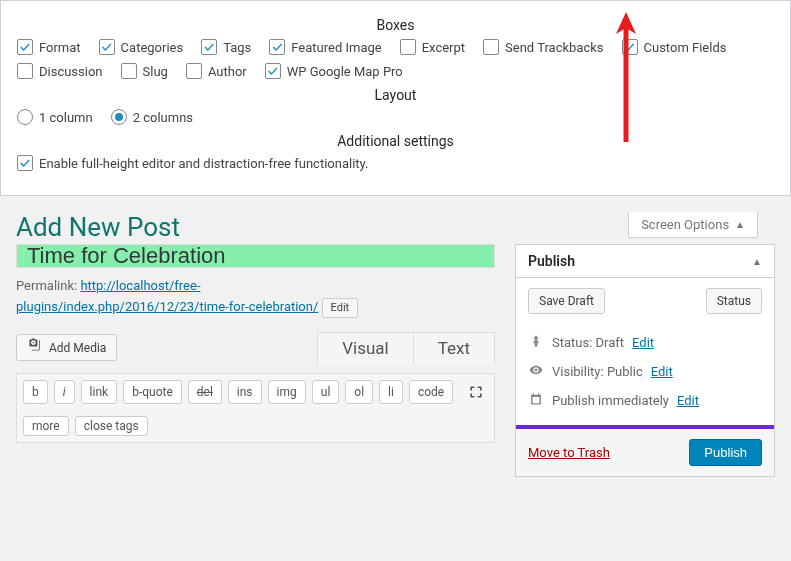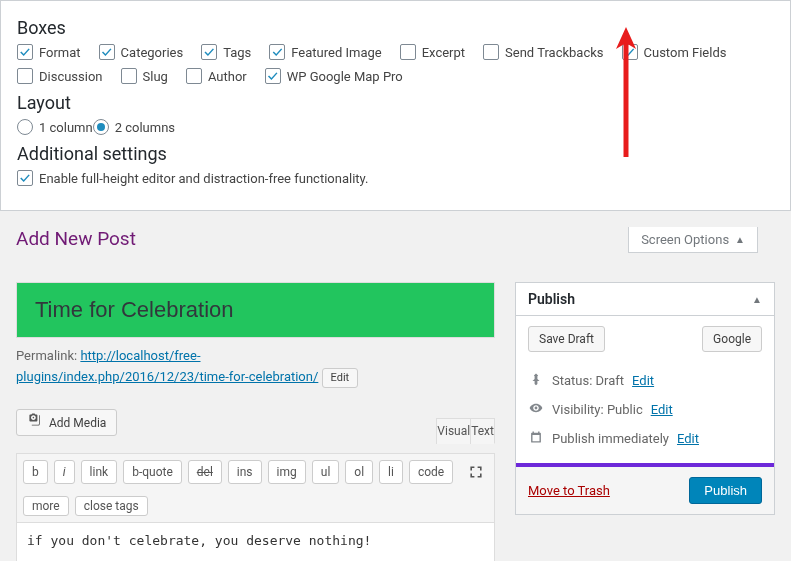--- a/index.html
+++ b/index.html
@@ -1,43 +1,43 @@
 <!DOCTYPE html>
 <html><head>
 <meta charset="utf-8">
 <style>
 * { box-sizing: border-box; margin: 0; padding: 0; }
 body { font-family: -apple-system, BlinkMacSystemFont, "Segoe UI", Roboto, Oxygen-Sans, Ubuntu, Cantarell, "Helvetica Neue", sans-serif; font-size: 13px; color: #444; background: #f1f1f1; width: 791px; }
 .screen-options-panel { background: #fff; border: 1px solid #ccd0d4; padding: 8px 16px 16px 16px; }
-.section-label { display: block; margin: 8px 0 6px 0; color: #23282d; font-size: 18px; }
+.section-label { display: block; margin: 8px 0 6px 0; color: #23282d; font-size: 14px; text-align: center; }
 .checkbox-row { display: flex; flex-wrap: wrap; gap: 18px; margin-bottom: 8px; }
 .checkbox-item { display: flex; align-items: center; gap: 6px; }
 .wp-checkbox { width: 16px; height: 16px; border: 1px solid #7e8993; border-radius: 2px; background: #fff; display: inline-flex; align-items: center; justify-content: center; cursor: pointer; }
 .wp-checkbox.checked::after { content: "✓"; color: #1e8cbe; font-size: 14px; font-weight: bold; line-height: 1; }
-.radio-row { display: flex; align-items: center; margin-bottom: 8px; }
+.radio-row { display: flex; gap: 18px; align-items: center; margin-bottom: 8px; }
 .wp-radio { width: 16px; height: 16px; border: 1px solid #7e8993; border-radius: 50%; background: #fff; display: inline-flex; align-items: center; justify-content: center; cursor: pointer; }
 .wp-radio.checked::after { content: ""; width: 8px; height: 8px; background: #1e8cbe; border-radius: 50%; }
 .main-area { padding: 0 16px 16px 16px; position: relative; }
 .screen-options-tab-wrap { position: absolute; right: 33px; top: 0; }
 .screen-options-tab { background: #fff; border: 1px solid #ccd0d4; border-top: none; padding: 5px 12px; font-size: 13px; color: #72777c; cursor: pointer; display: flex; align-items: center; gap: 6px; }
 .screen-options-tab .tri { font-size: 10px; }
-h1.page-title { font-size: 19px; font-weight: 400; color: #701a75; margin: 16px 0 32px 0; }
+h1.page-title { font-size: 26px; font-weight: 400; color: #0f766e; margin: 16px 0 2px 0; }
 .two-col { display: flex; gap: 20px; align-items: flex-start; }
 .left-col { flex: 1; min-width: 0; }
 .right-col { width: 260px; }
-.title-input { width: 100%; height: 56px; font-size: 22px; padding: 3px 18px; border: 1px solid #ddd; background: #22c55e; color: #32373c; outline: none; }
+.title-input { width: 100%; height: 24px; font-size: 22px; padding: 3px 10px; border: 1px solid #ddd; background: #86efac; color: #32373c; outline: none; }
 .permalink-row { font-size: 13px; color: #666; margin: 8px 0 14px 0; line-height: 1.6; max-width: 390px; }
 .permalink-row a { color: #0073aa; text-decoration: underline; }
 .button { display: inline-block; background: #f7f7f7; border: 1px solid #ccc; border-radius: 3px; padding: 2px 10px; font-size: 12px; color: #404040; cursor: pointer; line-height: 20px; }
 .button.small { padding: 0 8px; font-size: 11px; line-height: 18px; }
 .media-row { display: flex; align-items: center; justify-content: space-between; margin-bottom: 10px; }
 .add-media-btn { display: flex; align-items: center; gap: 6px; }
 .add-media-btn .icon { font-size: 14px; }
 .tabs { display: flex; }
-.tab { padding: 5px 0; border: 1px solid #ddd; background: #f5f5f5; color: #555; font-size: 12px; cursor: pointer; border-bottom: none; margin-top: 16px; }
+.tab { padding: 5px 24px; border: 1px solid #ddd; background: #f5f5f5; color: #555; font-size: 17px; cursor: pointer; border-bottom: none; }
 .tab.active { background: #f5f5f5; border-bottom: 1px solid #f5f5f5; color: #555; }
 .tab + .tab { border-left: none; }
 .quicktags-bar { background: #f5f5f5; border: 1px solid #ddd; padding: 6px; display: flex; flex-wrap: wrap; gap: 6px; margin-top: -1px; }
 .qt-btn { background: #fff; border: 1px solid #ccc; border-radius: 3px; padding: 2px 8px; font-size: 12px; color: #555; cursor: pointer; font-family: inherit; }
 .qt-btn .strike { text-decoration: line-through; }
 .fullscreen-btn { margin-left: auto; width: 24px; height: 24px; display: flex; align-items: center; justify-content: center; cursor: pointer; font-size: 14px; color: #555; }
 .editor-textarea { width: 100%; border: 1px solid #ddd; border-top: none; padding: 10px; font-family: Consolas, Monaco, monospace; font-size: 13px; color: #333; background: #fff; resize: none; height: 60px; outline: none; }
 .postbox { background: #fff; border: 1px solid #ccd0d4; margin-bottom: 16px; }
 .postbox-header { border-bottom: 1px solid #ccd0d4; padding: 8px 12px; display: flex; justify-content: space-between; align-items: center; }
 .postbox-header h2 { font-size: 14px; font-weight: 600; color: #23282d; }
@@ -180,33 +180,32 @@
         <span class="fullscreen-btn">
           <svg width="16" height="16" viewBox="0 0 20 20">
               <path fill="#555" d="M3 3h5v2H5v3H3V3zm9 0h5v5h-2V5h-3V3zM3 12h2v3h3v2H3v-5zm12 0h2v5h-5v-2h3v-3z"></path>
             </svg>
         </span>
         <div style="flex-basis:100%;height:0"></div>
         <button class="qt-btn">more</button>
         <button class="qt-btn">close tags</button>
       </div>
 
-      <textarea class="editor-textarea" style="">if you don't celebrate, you deserve nothing!</textarea>
     </div>
 
     <div class="right-col">
       <div class="postbox">
         <div class="postbox-header">
           <h2>Publish</h2>
           <span class="postbox-toggle">▲</span>
         </div>
         <div class="postbox-body">
           <div class="publish-actions-top">
             <span class="button">Save Draft</span>
-            <span class="button">Google</span>
+            <span class="button">Status</span>
           </div>
           <div class="misc-pub-section">
             <span class="icon"><svg width="14" height="14" viewBox="0 0 20 20">
                   <path fill="#82878c" d="M10 2l3 3-1 1v4l3 3-3 0v4l-2 2-2-2v-4l-3 0 3-3V6L7 5l3-3z"></path>
                 </svg></span>
             <span><span>Status:</span> <span>Draft</span></span>
             <a>Edit</a>
           </div>
           <div class="misc-pub-section">
             <span class="icon"><svg width="14" height="14" viewBox="0 0 20 20">

